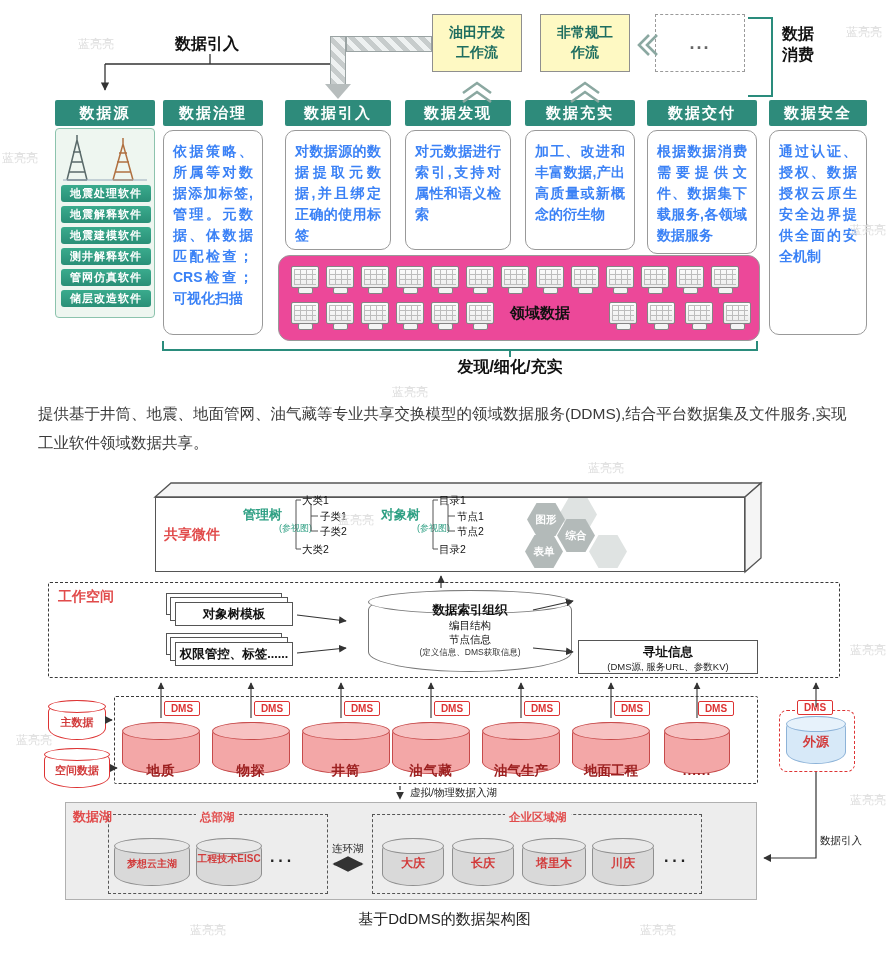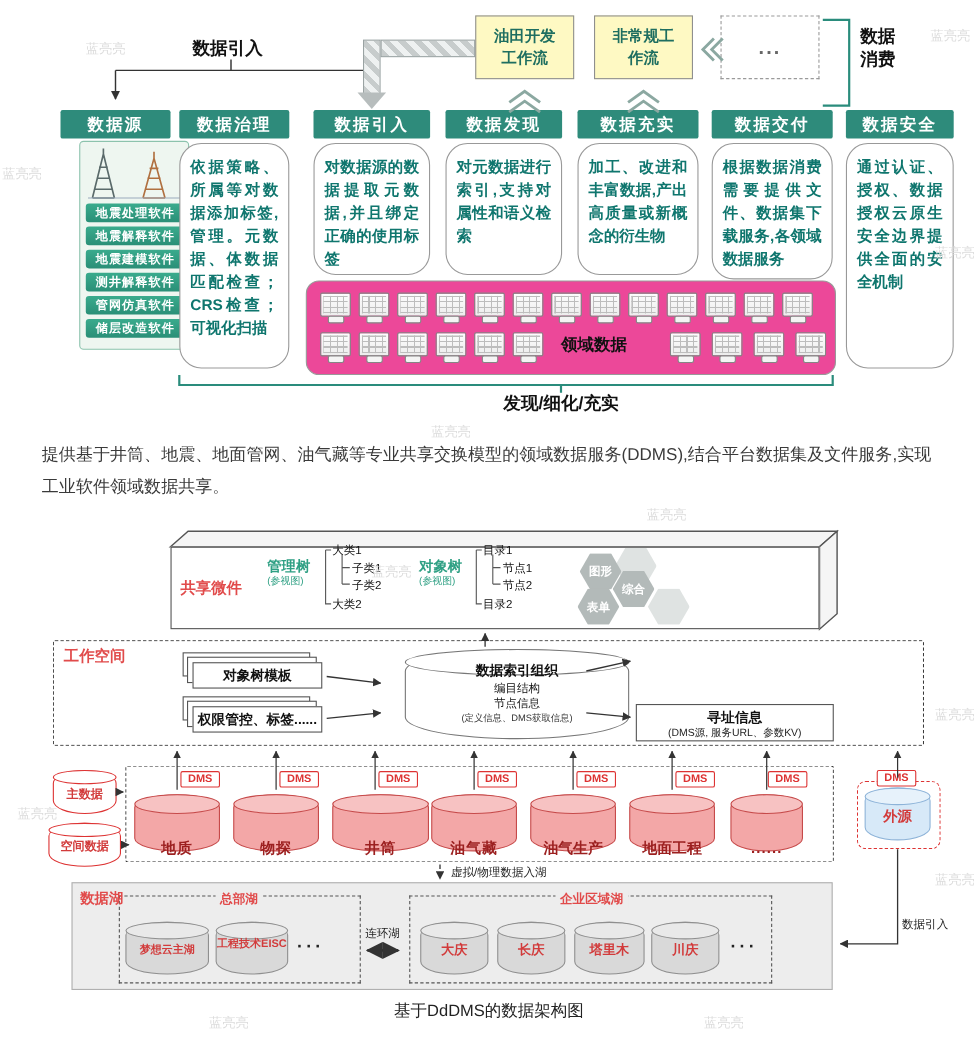--- a/index.html
+++ b/index.html
@@ -4,22 +4,22 @@
 <style>
   html,body{margin:0;padding:0;background:#fff;}
   #page{position:relative;width:889px;height:954px;background:#fff;overflow:hidden;
         font-family:"Liberation Sans","DejaVu Sans",sans-serif;color:#111;}
   .abs{position:absolute;box-sizing:border-box;}
   .wm{position:absolute;color:#dcdcdc;font-size:12px;z-index:4;pointer-events:none;white-space:nowrap;}
 
   
   .chead{position:absolute;height:26px;background:#2e8b7b;color:#fff;font-weight:700;font-size:15px;
          display:flex;align-items:center;justify-content:center;letter-spacing:2px;z-index:2;border-radius:2px;box-sizing:border-box;}
-  .cbody{position:absolute;background:#fff;border:1.5px solid #999;border-radius:20px;font-size:14px;font-weight:700;
-         color:#0f766e;line-height:1.5;padding:10px 9px;box-sizing:border-box;z-index:2;text-align:justify;}
+  .cbody{position:absolute;background:#fff;border:1.5px solid #999;border-radius:10px;font-size:14px;font-weight:700;
+         color:#3b82f6;line-height:1.5;padding:10px 9px;box-sizing:border-box;z-index:2;text-align:justify;}
   .srcpanel{position:absolute;background:#eef6f0;border:1px solid #8cc3ad;border-radius:4px;z-index:2;box-sizing:border-box;}
   .srcitem{position:absolute;left:5px;width:90px;height:17px;background:linear-gradient(#3aab8d,#2a8f77);border-radius:3px;
            color:#fff;font-size:11px;font-weight:700;display:flex;align-items:center;justify-content:center;letter-spacing:1px;}
   .wfbox{position:absolute;border:1.5px solid #8f8f8f;background:#fef9c3;display:flex;align-items:center;justify-content:center;
          text-align:center;font-size:14px;font-weight:700;color:#1e6e60;padding:4px 13px;box-sizing:border-box;z-index:2;line-height:1.4;}
   .wfdash{position:absolute;border:1.5px dashed #9a9a9a;background:#fff;display:flex;align-items:center;justify-content:center;
           color:#666;font-size:18px;font-weight:700;letter-spacing:2px;z-index:2;box-sizing:border-box;}
   .stripe{position:absolute;background:repeating-linear-gradient(45deg,#c7cccc 0 5px,#eef1f1 5px 10px);
           border:1px solid #9aa3a3;z-index:2;box-sizing:border-box;}
   .tri{position:absolute;width:0;height:0;border-left:13px solid transparent;border-right:13px solid transparent;
@@ -29,21 +29,21 @@
   .srv::before{content:"";position:absolute;inset:2px;
      background:repeating-linear-gradient(90deg,#bdbdbd 0 1px,transparent 1px 6px),
                 repeating-linear-gradient(0deg,#bdbdbd 0 1px,transparent 1px 5px);}
   .srv::after{content:"";position:absolute;left:6px;bottom:-7px;width:13px;height:5px;border:1px solid #858585;
               border-radius:2px;background:#f4f4f4;}
 
   
   .sharedfront{position:absolute;border:1.5px solid #555;background:#fff;z-index:2;box-sizing:border-box;}
   .rlab{position:absolute;color:#e14b4b;font-weight:700;z-index:3;white-space:nowrap;}
   .gtl{position:absolute;color:#2fa084;font-weight:700;font-size:13px;z-index:3;white-space:nowrap;}
-  .gts{position:absolute;color:#2fa084;font-size:9px;z-index:3;white-space:nowrap;}
+  .gts{position:absolute;color:#2fa084;font-size:9px;z-index:3;white-space:nowrap;margin-left:36px;}
   .tn{position:absolute;font-size:10.5px;color:#111;z-index:3;white-space:nowrap;}
   .hex{position:absolute;width:38px;height:33px;clip-path:polygon(25% 0,75% 0,100% 50%,75% 100%,25% 100%,0 50%);
        display:flex;align-items:center;justify-content:center;color:#fff;font-size:10.5px;font-weight:700;z-index:3;background:#b3bab9;}
   .hexlight{background:#dfe3e2;}
   .dashbox{position:absolute;border:1.5px dashed #3a3a3a;z-index:1;border-radius:2px;box-sizing:border-box;}
   .dashred{position:absolute;border:1.5px dashed #d33;border-radius:8px;z-index:1;box-sizing:border-box;}
   .stack{position:absolute;border:1.2px solid #555;background:#fff;display:flex;align-items:center;justify-content:center;
          font-size:12.5px;font-weight:700;color:#111;z-index:3;box-sizing:border-box;
          box-shadow:-5px -5px 0 -1px #fff,-5px -5px 0 0 #555,-10px -10px 0 -2px #fff,-10px -10px 0 -1px #555;}
   .infobox{position:absolute;border:1.2px solid #555;background:#fff;z-index:3;text-align:center;box-sizing:border-box;}
@@ -112,21 +112,21 @@
   <div class="abs" style="left:782px;top:24px;width:36px;font-size:16px;font-weight:700;line-height:1.3;z-index:3">数据消费</div>
 
   <div class="chead" style="left:55px;top:100px;width:100px">数据源</div>
   <div class="chead" style="left:163px;top:100px;width:100px">数据治理</div>
   <div class="chead" style="left:285px;top:100px;width:106px">数据引入</div>
   <div class="chead" style="left:405px;top:100px;width:106px">数据发现</div>
   <div class="chead" style="left:525px;top:100px;width:110px">数据充实</div>
   <div class="chead" style="left:647px;top:100px;width:110px">数据交付</div>
   <div class="chead" style="left:769px;top:100px;width:98px">数据安全</div>
 
-  <div class="srcpanel" style="left:72px;top:128px;width:100px;height:190px">
+  <div class="srcpanel" style="left:55px;top:128px;width:100px;height:190px">
     <svg width="88" height="48" viewBox="0 0 88 48" style="position:absolute;left:5px;top:5px">
       <g fill="none" stroke="#5a6a6a" stroke-width="1.5">
         <path d="M6,46 L16,6 L26,46 M8,38 H24 M10,28 H22 M12,18 H20 M6,46 H26 M16,6 V1"></path>
       </g>
       <g fill="none" stroke="#b07040" stroke-width="1.5">
         <path d="M52,46 L62,10 L72,46 M54,38 H70 M56,28 H68 M58,19 H66 M52,46 H72 M62,10 V4"></path>
       </g>
       <path d="M2,46 H86" stroke="#9ab" stroke-width="1"></path>
     </svg>
     <div class="srcitem" style="top:56px">地震处理软件</div>

